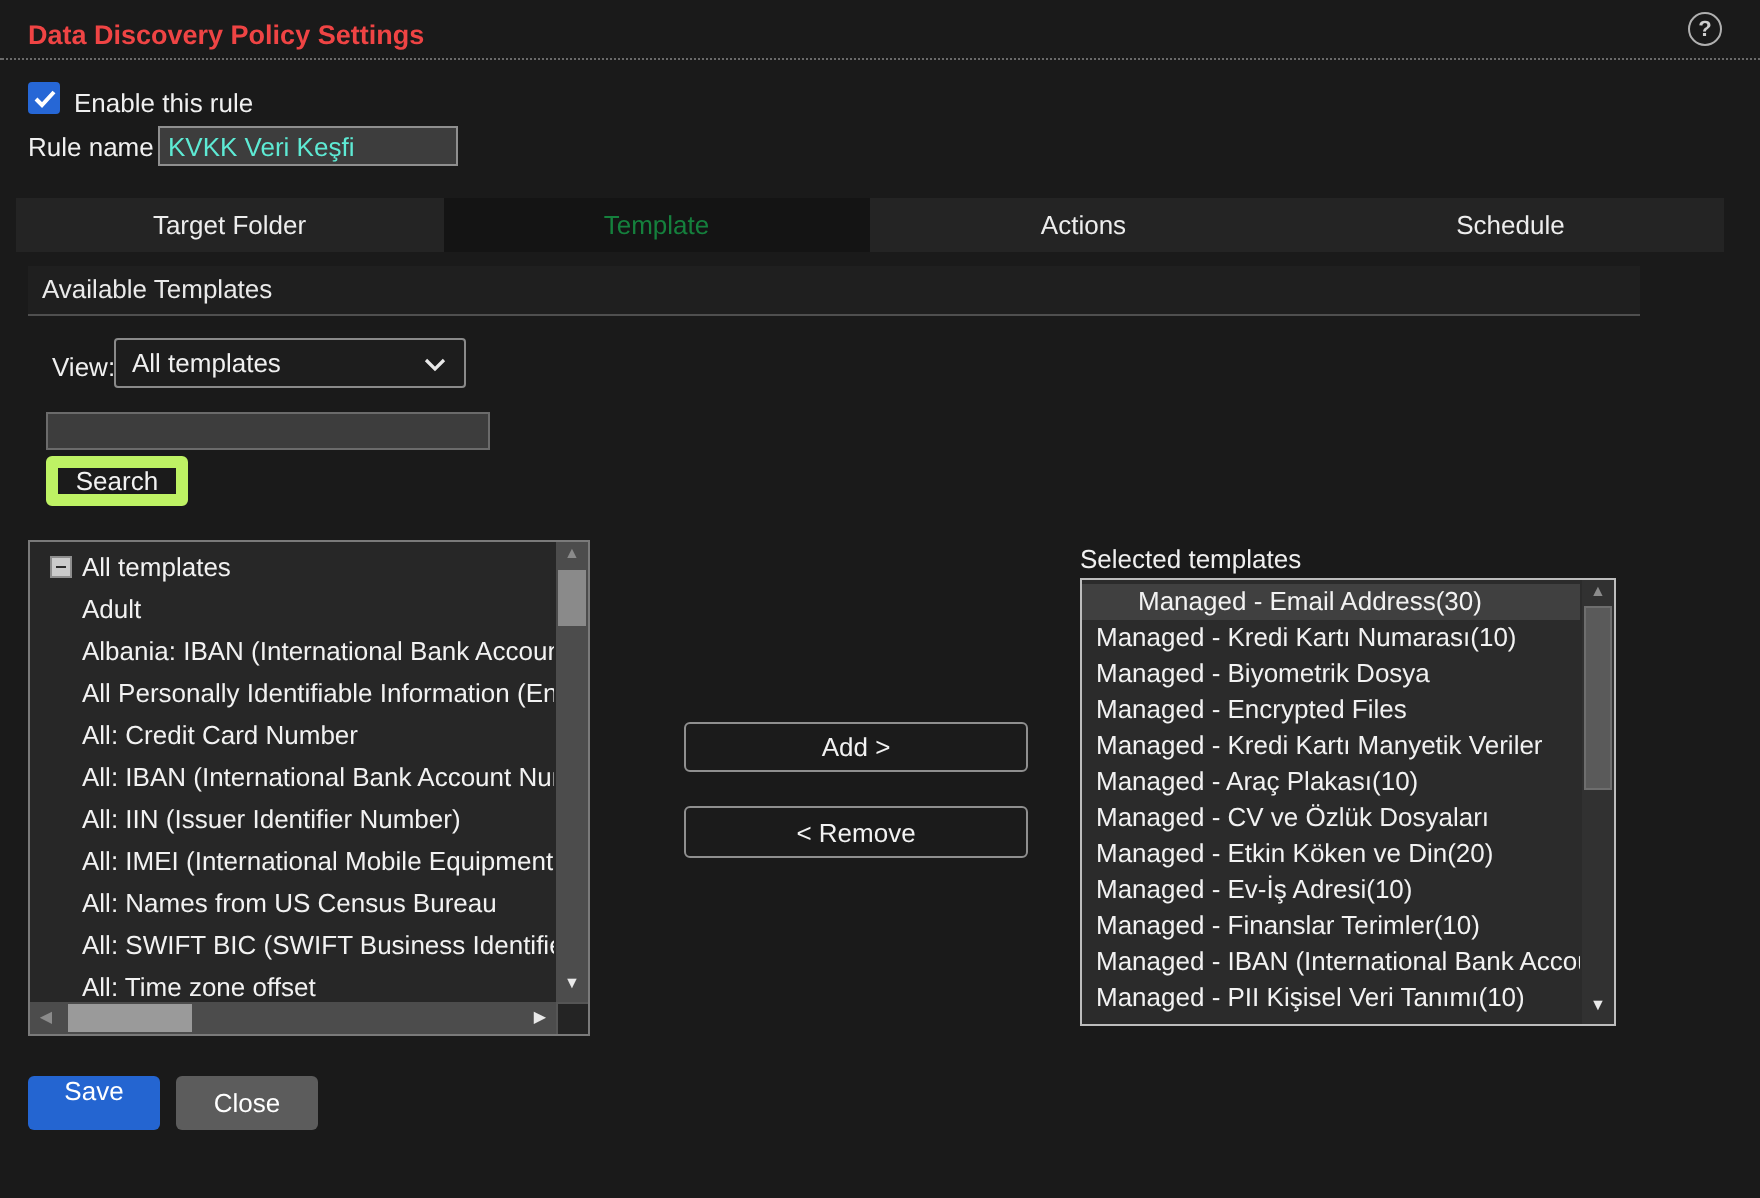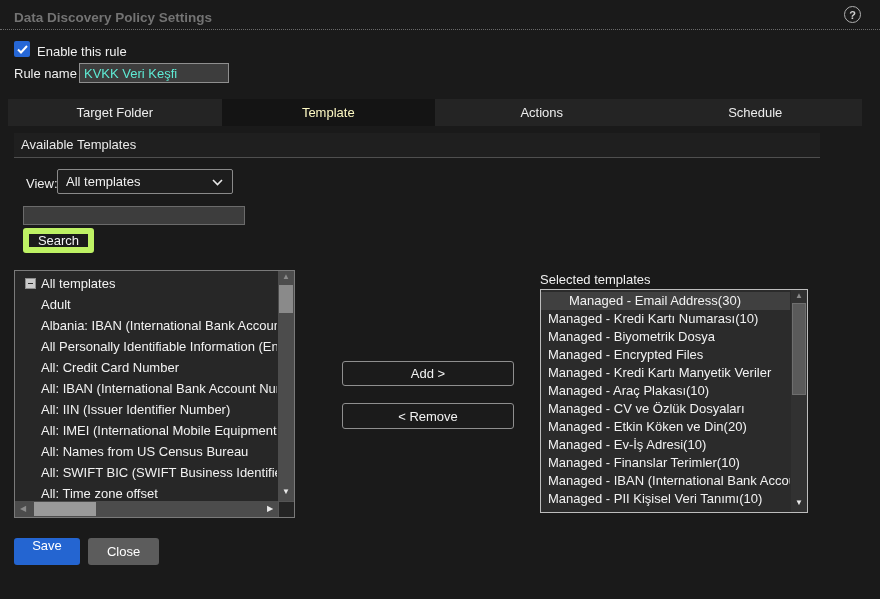--- a/index.html
+++ b/index.html
@@ -3,36 +3,36 @@
 <meta charset="utf-8">
 <style>
   html,body{margin:0;padding:0;background:#1a1a1a;}
   *{box-sizing:border-box;}
   .page{
     position:relative;width:880px;height:599px;background:#1a1a1a;overflow:hidden;
     font-family:"Liberation Sans",sans-serif;color:#f0f0f0;font-size:13px;
   }
   .abs{position:absolute;}
   
-  .title{left:14px;top:10px;font-weight:bold;font-size:13.5px;color:#737373;}
+  .title{left:14px;top:10px;font-weight:bold;font-size:13.5px;color:#ef4444;}
   .help-icon{left:844px;top:6px;width:17px;height:17px;border:1.5px solid #b0b0b0;border-radius:50%;
     display:flex;align-items:center;justify-content:center;font-size:11px;font-weight:bold;color:#cfcfcf;cursor:pointer;}
   .dotted-sep{left:0;right:0;top:29px;border-top:1px dotted #6a6a6a;height:0;}
   
   .checkbox{left:14px;top:41px;width:16px;height:16px;background:#2667d6;border-radius:2px;
     display:flex;align-items:center;justify-content:center;cursor:pointer;}
   .enable-label{left:37px;top:44px;}
   
   .rule-label{left:14px;top:66px;}
   .rule-input{left:79px;top:63px;width:150px;height:20px;background:#3d3d3d;border:1px solid #8f8f8f;
     color:#5eead4;font-size:13px;font-family:"Liberation Sans",sans-serif;padding:0 4px;outline:none;}
   
   .tabbar{left:8px;top:99px;width:854px;height:27px;background:#242424;display:flex;}
   .tab{flex:1;display:flex;align-items:center;justify-content:center;color:#ededed;cursor:pointer;}
-  .tab.active{background:#141414;color:#fef9c3;}
+  .tab.active{background:#141414;color:#15803d;}
   
   .section-header{left:14px;top:133px;width:806px;height:25px;background:#1f1f1f;
     border-bottom:1px solid #4f4f4f;line-height:24px;padding-left:7px;color:#eaeaea;}
   
   .view-label{left:26px;top:176px;}
   .view-select{left:57px;top:169px;width:176px;height:25px;background:#1d1d1d;border:1px solid #8a8a8a;
     border-radius:2px;display:flex;align-items:center;padding-left:8px;cursor:pointer;}
   .view-chevron{position:absolute;right:9px;top:9px;}
   
   .search-input{left:23px;top:206px;width:222px;height:19px;background:#3d3d3d;border:1px solid #6b6b6b;

